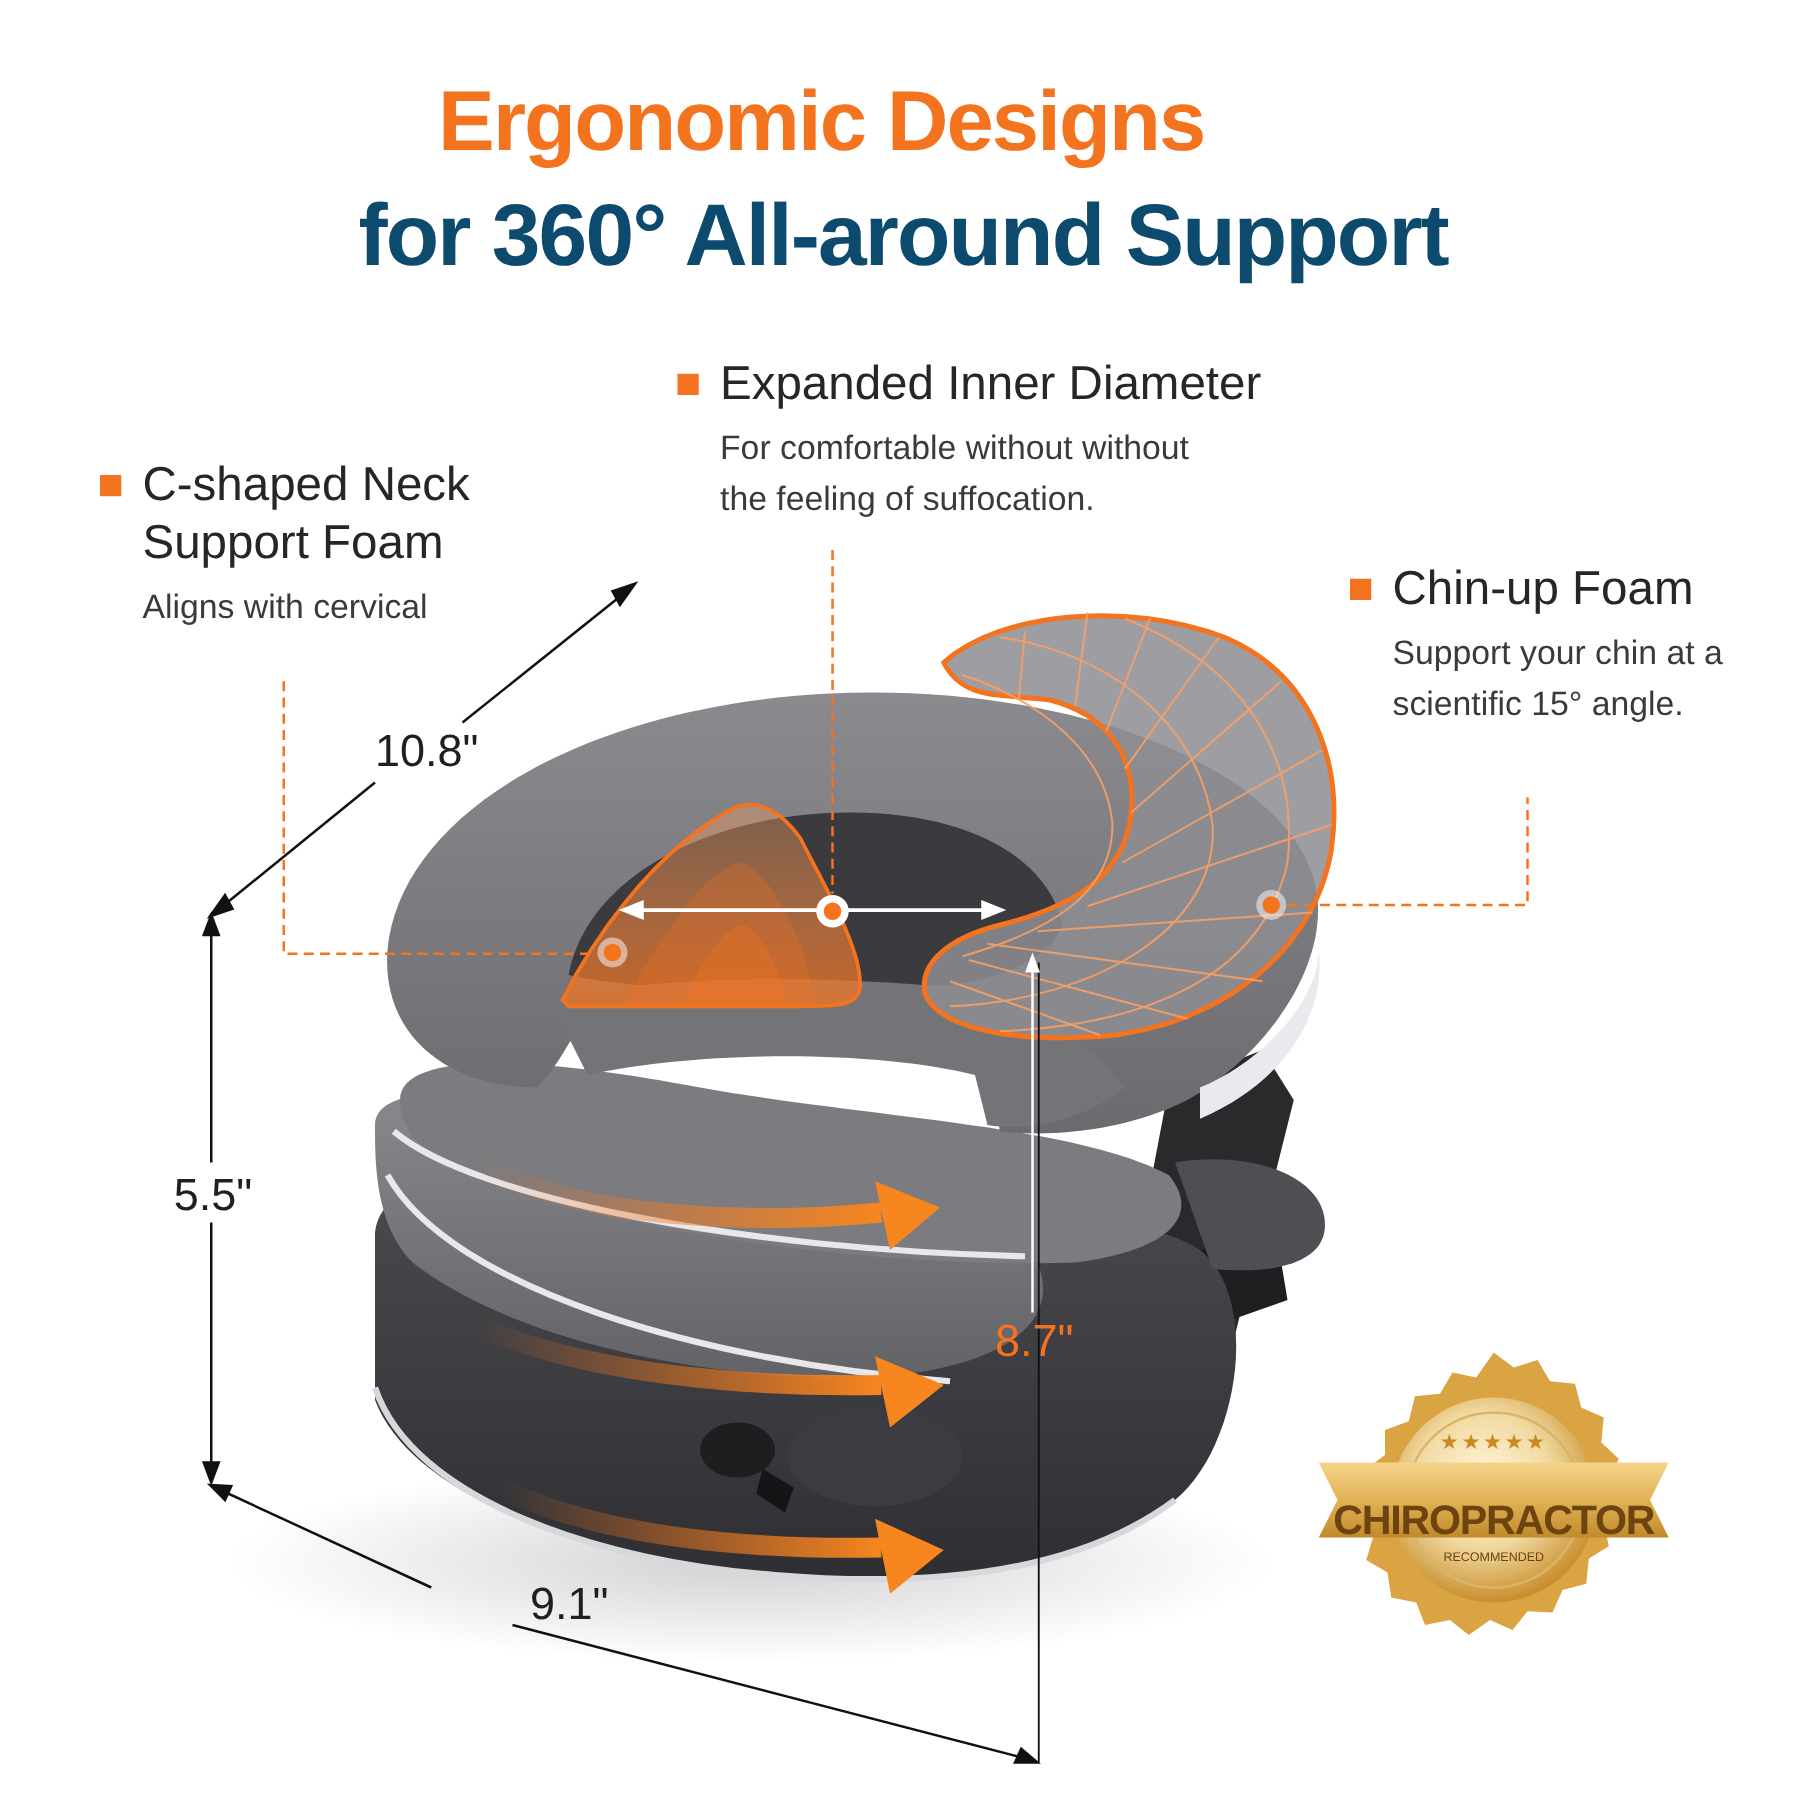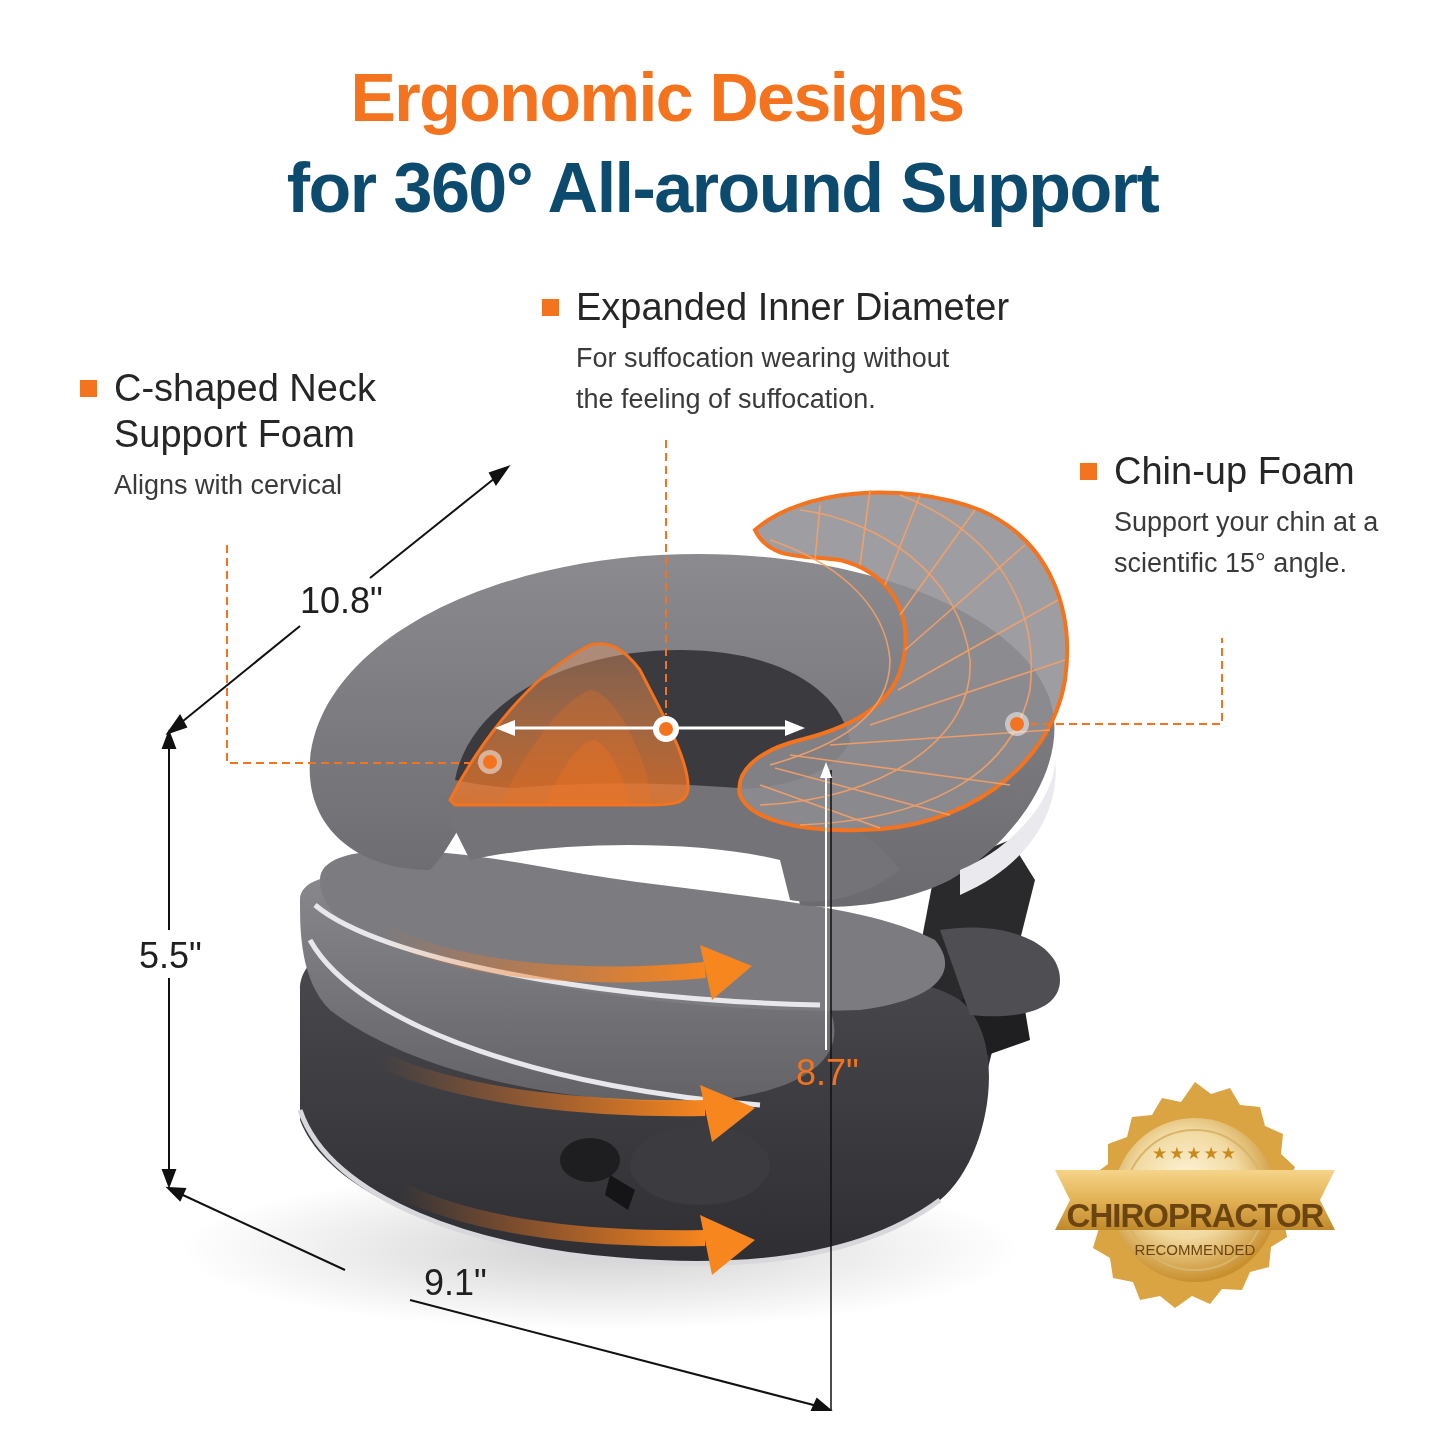--- a/index.html
+++ b/index.html
@@ -12,21 +12,21 @@
   .feature { position:absolute; color:#2b2b2b; }
   .feature .head { font-size:38px; line-height:46px; color:#262626; position:relative; }
   .feature .bullet { position:absolute; width:17px; height:17px; background:#f4731f; left:-34px; top:15px; }
   .feature .desc { font-size:27px; line-height:41px; color:#3a3a3a; margin-top:8px; }
   .dim { position:absolute; font-size:36px; color:#1f1f1f; background:#fff; padding:0 4px; }
   .dim-orange { position:absolute; font-size:36px; color:#f4731f; }
   svg.art { position:absolute; left:0; top:0; }
   .badge { position:absolute; left:1060px; top:1085px; width:270px; height:230px; }
   .badge-title { position:absolute; left:0; width:270px; top:112px; text-align:center; font-size:33px;
                  font-weight:bold; color:#6b4410; letter-spacing:-1px; }
-  .badge-sub { position:absolute; left:0; width:270px; top:156px; text-align:center; font-size:15px;
+  .badge-sub { position:absolute; left:0; width:270px; top:156px; text-align:center; font-size:10px;
                color:#6b4410; }
   .badge-stars { position:absolute; left:0; width:270px; top:58px; text-align:center; font-size:17px;
                  color:#c98a1e; letter-spacing:2px; }
 </style>
 </head>
 <body>
 
 <div class="title1">Ergonomic Designs</div>
 <div class="title2">for 360° All-around Support</div>
 
@@ -190,21 +190,21 @@
     <div>Aligns with cervical</div>
   </div>
 </div>
 
 <div class="feature" style="left:576px; top:284px;">
   <div class="head">
     <span class="bullet"></span>
     <div>Expanded Inner Diameter</div>
   </div>
   <div class="desc">
-    <div>For suffocation wearing without</div>
+    <div>For comfortable without without</div>
     <div>the feeling of suffocation.</div>
   </div>
 </div>
 
 <div class="feature" style="left:1114px; top:448px;">
   <div class="head">
     <span class="bullet"></span>
     <div>Chin-up Foam</div>
   </div>
   <div class="desc">

